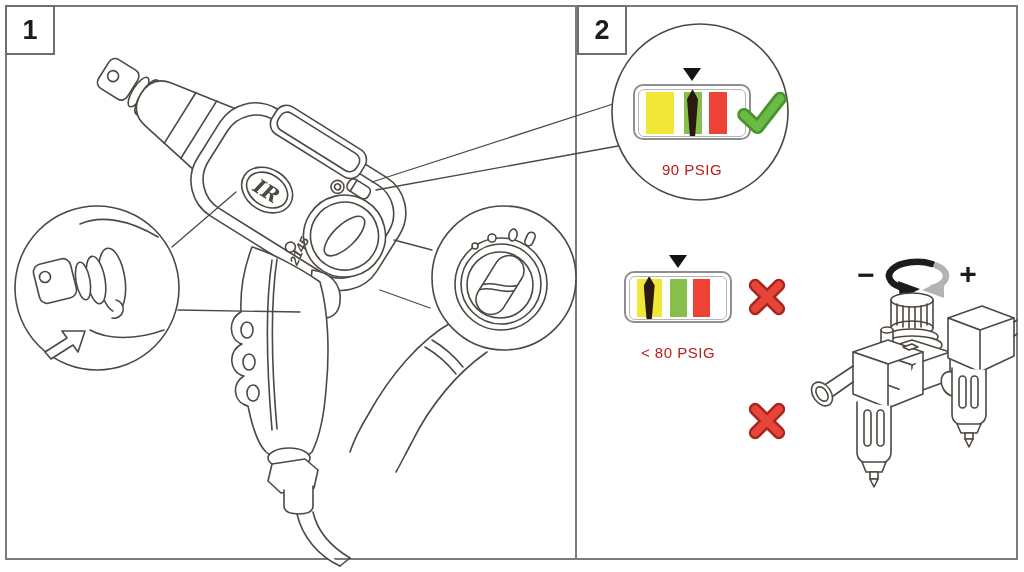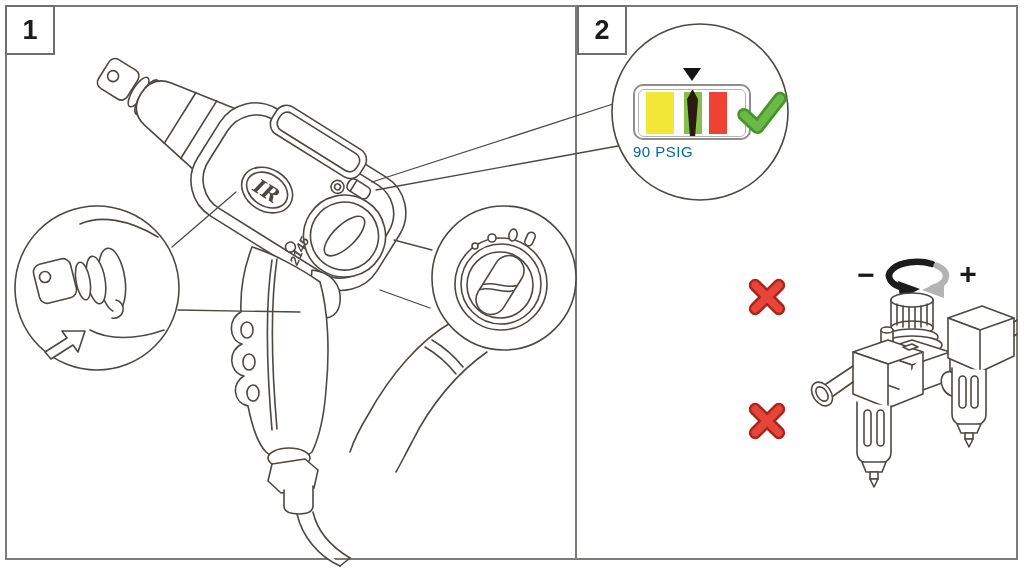--- a/index.html
+++ b/index.html
@@ -24,21 +24,21 @@
            border-top:13px solid #141414;}
   .gauge-box{border:2.5px solid #8e8e8e;border-radius:10px;background:#fff;padding:3px;}
   .gauge-inner{position:relative;border:1.5px solid #b5b5b5;border-radius:6px;
                background:#fff;height:100%;overflow:hidden;}
   .band{position:absolute;top:2px;bottom:2px;}
   .band.yellow{left:7%;width:26%;background:var(--band-yellow,#f2e636);}
   .band.green{left:42%;width:17%;background:var(--band-green,#86bf4b);}
   .band.red{left:66%;width:17%;background:var(--band-red,#ee4234);}
   .needle{position:absolute;top:-1px;bottom:0;width:11px;background:var(--needle-dark,#2a1a10);
           clip-path:polygon(50% 0%,100% 22%,74% 100%,26% 100%,0% 22%);}
-  .gauge-label{margin-top:3px;font-size:15px;color:#0369a1;
+  .gauge-label{margin-top:21px;text-align:center;font-size:15px;color:#b91c1c;
                letter-spacing:0.5px;white-space:nowrap;}
   .g1{left:633px;top:84px;width:118px;}
   .g1 .gauge-box{height:46px;}
   .g2{left:624px;top:271px;width:108px;}
   .g2 .gauge-box{height:42px;}
   .g3{left:623px;top:394px;width:108px;}
   .g3 .gauge-box{height:42px;}
   .verdict{position:absolute;z-index:6;}
   .v1{left:735px;top:85px;width:54px;height:54px;}
   .v2{left:747px;top:277px;width:40px;height:40px;}
@@ -223,20 +223,32 @@
       <div class="gauge-inner">
         <div class="band yellow"></div>
         <div class="band green"></div>
         <div class="band red"></div>
         <div class="needle" style="left: calc(50.5% - 5.5px);"></div>
       </div>
     </div>
     <div class="gauge-label">90 PSIG</div>
   </div>
 
+  <div class="gauge g2">
+    <div class="pointer"></div>
+    <div class="gauge-box">
+      <div class="gauge-inner">
+        <div class="band yellow"></div>
+        <div class="band green"></div>
+        <div class="band red"></div>
+        <div class="needle" style="left: calc(20% - 5.5px);"></div>
+      </div>
+    </div>
+    <div class="gauge-label">&lt; 80 PSIG</div>
+  </div>
 
 
   <div class="verdict v1">
     <svg width="54" height="54" viewBox="0 0 60 60" fill="none">
       <path d="M10 33 L25 47 L50 15" stroke="var(--check-green-dark,#47942b)" stroke-width="15" stroke-linecap="round" stroke-linejoin="round"></path>
       <path d="M10 33 L25 47 L50 15" stroke="var(--check-green,#6cba46)" stroke-width="9" stroke-linecap="round" stroke-linejoin="round"></path>
     </svg>
   </div>
   <div class="verdict v2">
     <svg width="40" height="40" viewBox="0 0 44 44" fill="none">

